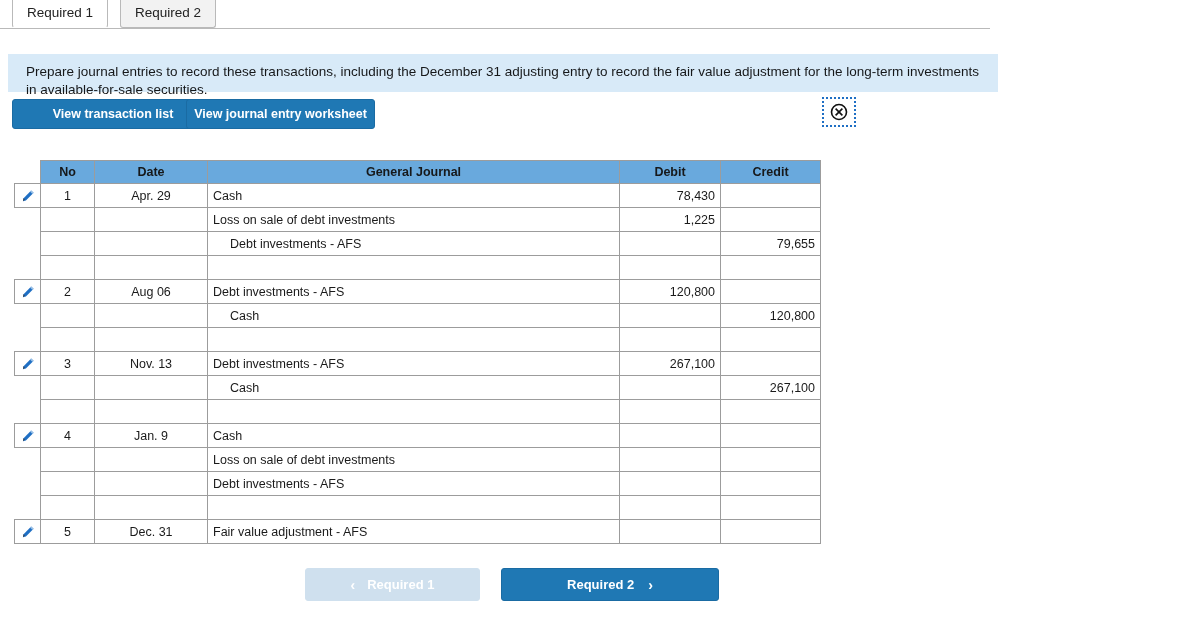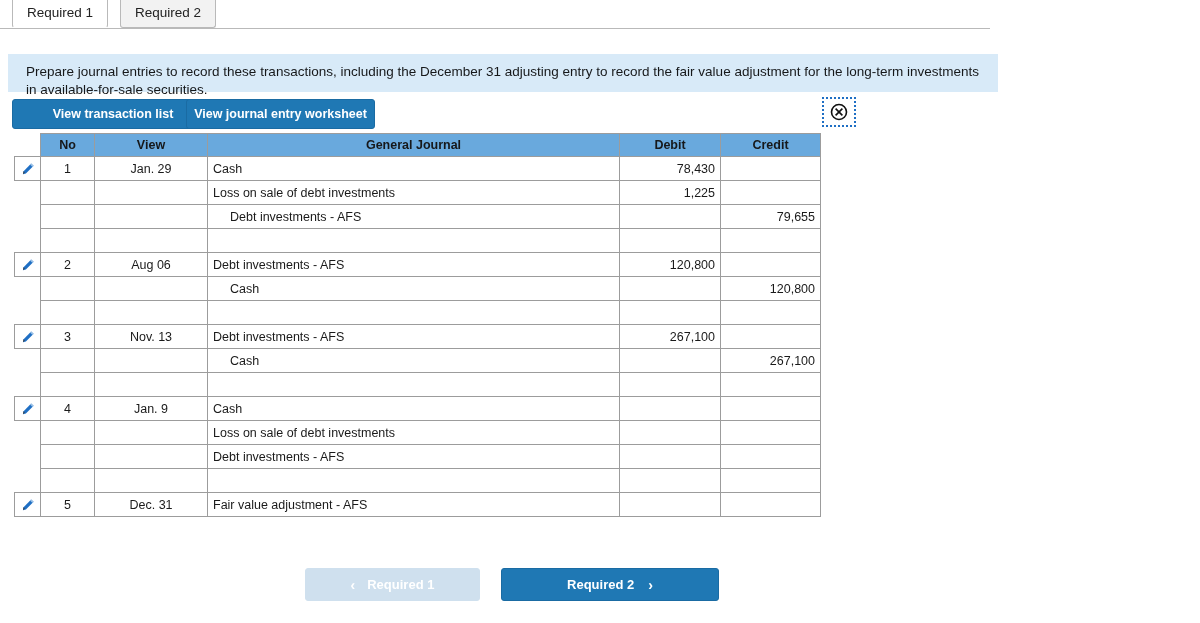--- a/index.html
+++ b/index.html
@@ -70,21 +70,21 @@
     border:2px dotted #1f6fc4;
     box-sizing:border-box;
     background:#ffffff;
     display:flex; align-items:center; justify-content:center;
     cursor:pointer;
   }
   .broken-img svg{ display:block; }
 
   
   .journal-wrap{
-    position:absolute; left:14px; top:133px; width:808px;
+    position:absolute; left:14px; top:160px; width:808px;
   }
   table.journal{
     border-collapse:collapse;
     table-layout:fixed;
     width:806px;
     font-size:12.5px;
   }
   table.journal col.c-edit   { width:26px; }
   table.journal col.c-no     { width:54px; }
   table.journal col.c-date   { width:113px; }
@@ -191,35 +191,35 @@
         <col class="c-no">
         <col class="c-date">
       <col class="c-acct">
         <col class="c-debit">
         <col class="c-credit">
     </colgroup>
     <thead>
       <tr>
         <th class="edit-head"></th>
         <th>No</th>
-        <th>View</th>
+        <th>Date</th>
         <th>General Journal</th>
         <th>Debit</th>
         <th>Credit</th>
       </tr>
     </thead>
     <tbody id="journal-body">
         <tr>
           <td class="cell-edit"><svg class="pencil" width="14" height="14" viewBox="0 0 16 16" aria-hidden="true">
               <path d="M11.6 1.6 L14.4 4.4 L5.6 13.2 L2.2 14.0 L3.0 10.6 Z" fill="#1f6fc4"></path>
               <path d="M11.6 1.6 L14.4 4.4 L13.1 5.7 L10.3 2.9 Z" fill="#9fc4e8"></path>
               <path d="M2.2 14.0 L3.0 10.6 L4.3 11.9 Z" fill="#3a3a3a"></path>
             </svg></td>
           <td class="cell-no">1</td>
-          <td class="cell-date">Jan. 29</td>
+          <td class="cell-date">Apr. 29</td>
           <td class="cell-acct">Cash</td>
           <td class="cell-debit">78,430</td>
           <td class="cell-credit"></td>
         </tr>
         <tr>
           <td class="cell-edit blank"></td>
           <td class="cell-no"></td>
           <td class="cell-date"></td>
           <td class="cell-acct">Loss on sale of debt investments</td>
           <td class="cell-debit">1,225</td>

